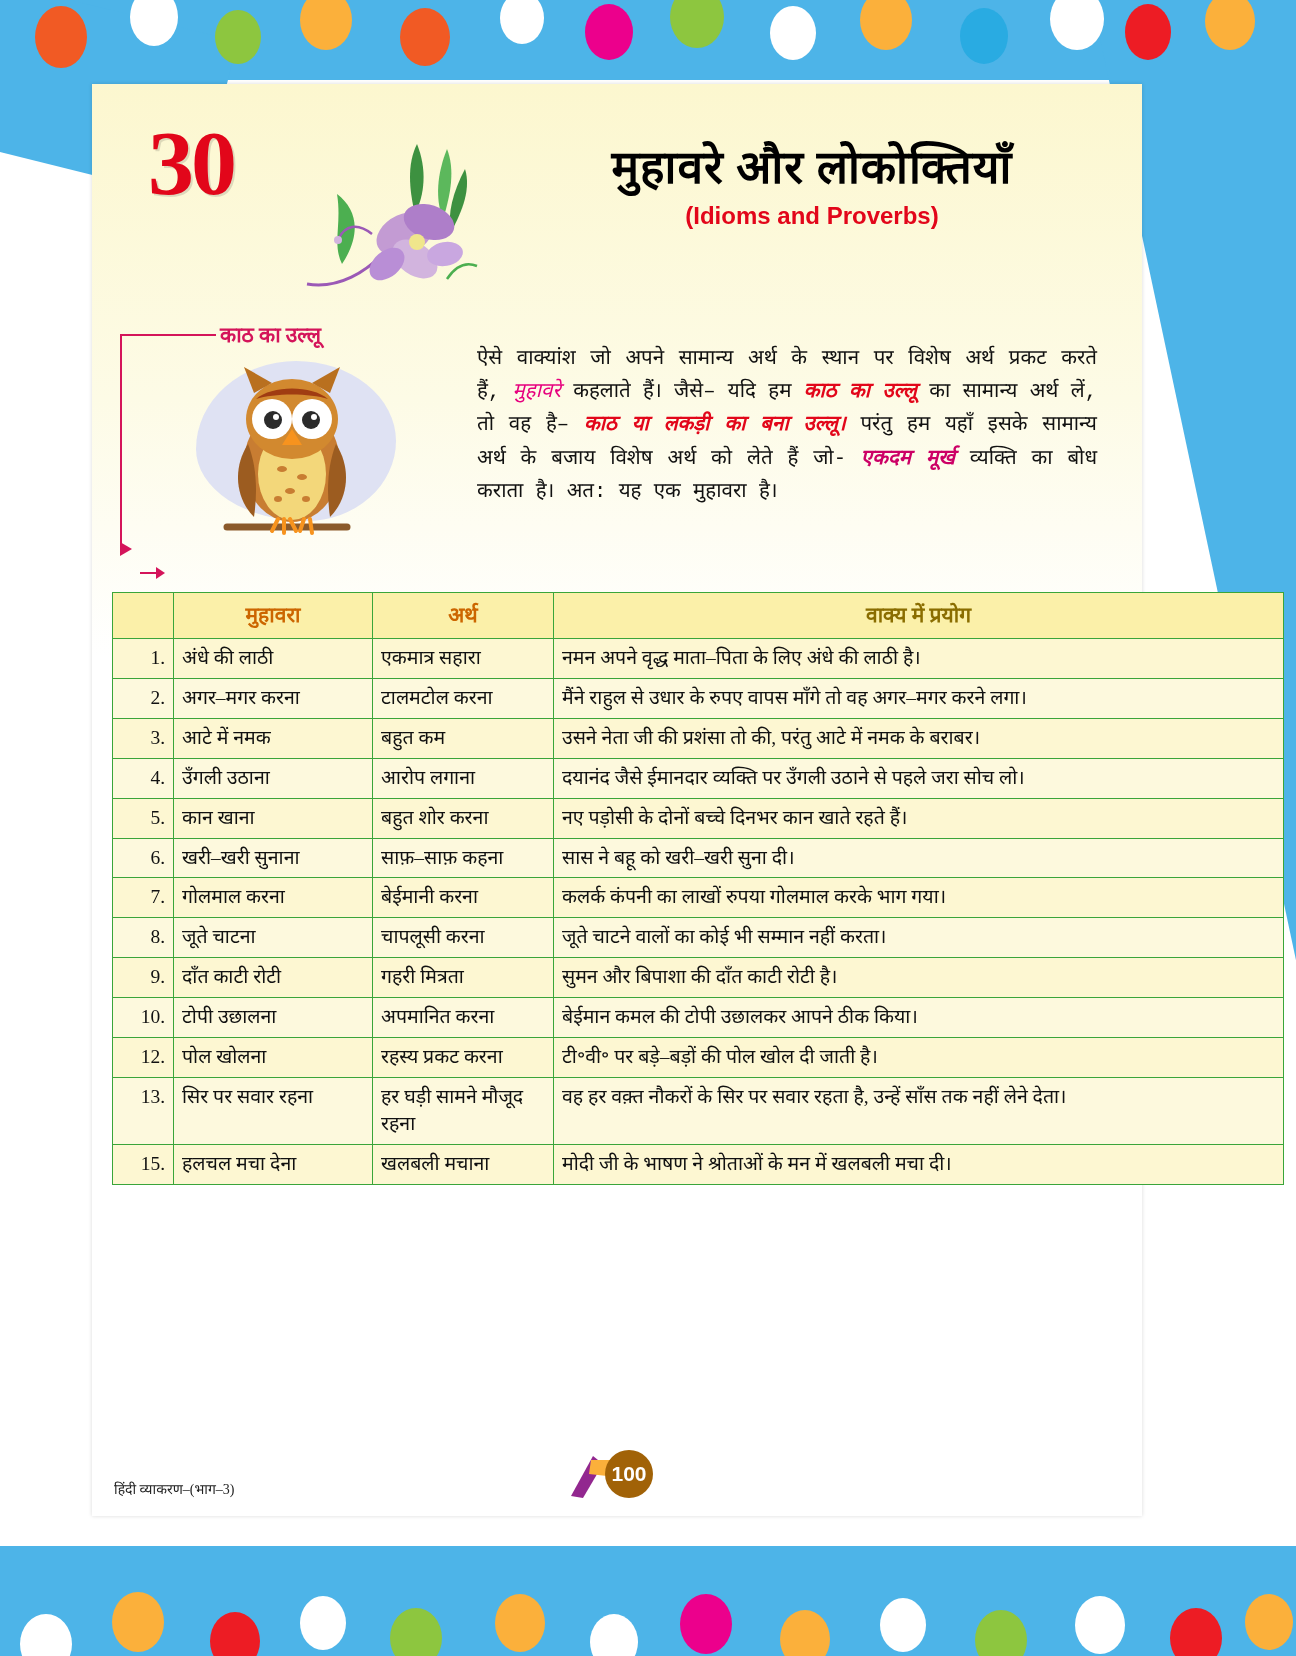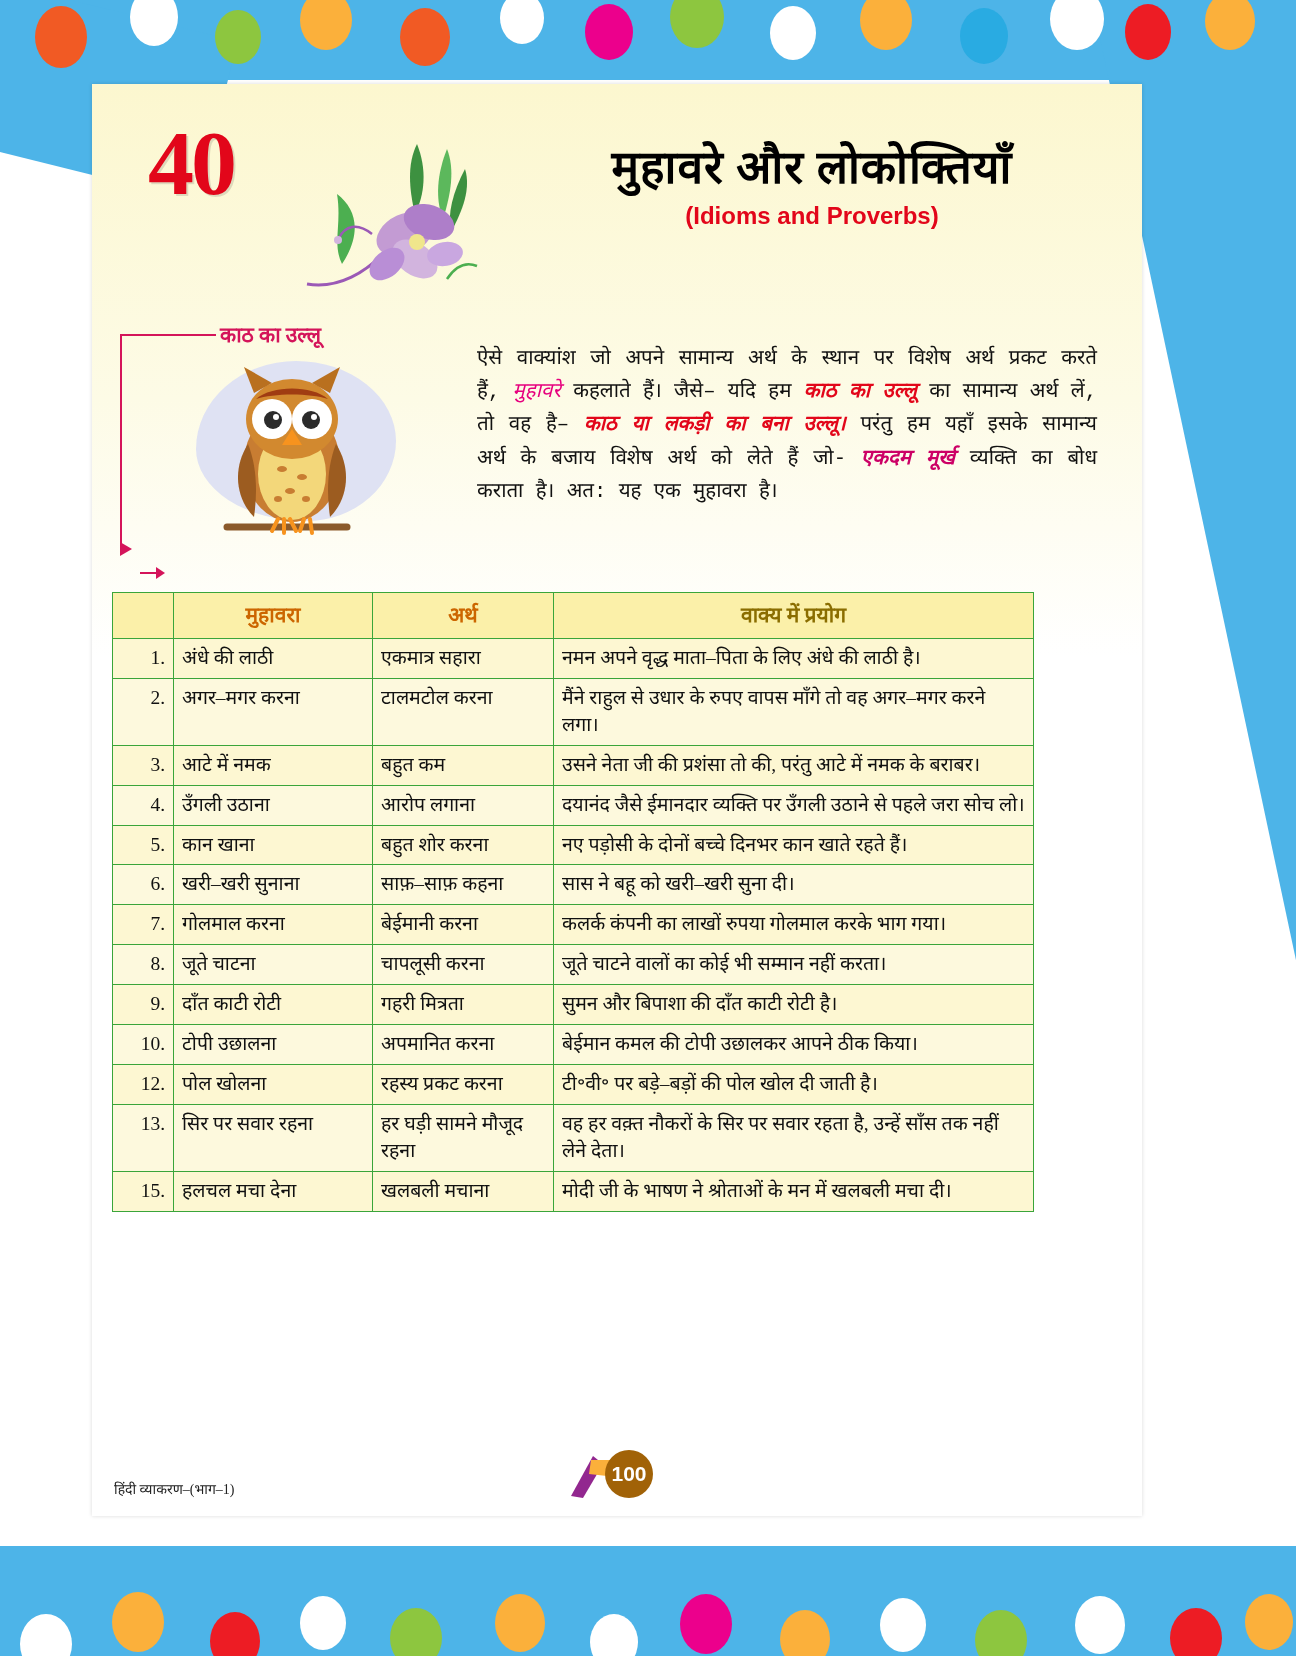--- a/index.html
+++ b/index.html
@@ -194,21 +194,21 @@
     font-size: 21px;
     font-weight: bold;
     color: #1b1464;
   }
 
   
   .tbl {
     position: absolute;
     left: 20px;
     top: 508px;
-    width: 922px;
+    width: 1172px;
     border-collapse: collapse;
     font-family: "Liberation Serif", serif;
     table-layout: fixed;
     border-radius: 26px;
   }
   .tbl th, .tbl td {
     border: 1.5px solid #3aa53a;
     padding: 6px 8px;
     vertical-align: top;
     font-size: 19.5px;
@@ -300,21 +300,21 @@
   <div class="dot" style="left:880px;  bottom:4px;   width:46px; height:54px; background:#ffffff;"></div>
   <div class="dot" style="left:975px;  bottom:-14px; width:52px; height:60px; background:#8dc63f;"></div>
   <div class="dot" style="left:1075px; bottom:2px;   width:50px; height:58px; background:#ffffff;"></div>
   <div class="dot" style="left:1170px; bottom:-12px; width:52px; height:60px; background:#ed1c24;"></div>
   <div class="dot" style="left:1245px; bottom:6px;   width:48px; height:56px; background:#fbb03b;"></div>
 </div>
 
 <div class="sheet">
   <div class="sheet-inner"></div>
 
-  <div class="chapter-num">40</div>
+  <div class="chapter-num">30</div>
 
   <div class="flower">
     <svg width="200" height="200" viewBox="0 0 200 200">
       <path d="M10 170 C40 175 70 160 95 130" stroke="#9b59b6" stroke-width="3" fill="none"></path>
       <path d="M45 150 C65 120 60 95 40 80 C45 110 35 130 45 150 Z" fill="#4caf50"></path>
       <path d="M120 30 C130 55 128 80 118 100 C112 75 110 50 120 30 Z" fill="#3d9140"></path>
       <path d="M150 35 C140 60 138 85 146 105 C154 80 158 55 150 35 Z" fill="#5cb85c"></path>
       <path d="M168 55 C156 78 150 100 154 118 C166 96 174 74 168 55 Z" fill="#3d9140"></path>
       <ellipse cx="108" cy="120" rx="30" ry="20" transform="rotate(-25 108 120)" fill="#c39bd3"></ellipse>
       <ellipse cx="132" cy="108" rx="26" ry="17" transform="rotate(18 132 108)" fill="#ae7ec9"></ellipse>
@@ -470,21 +470,21 @@
       </tr>
       <tr>
         <td class="c-num">15.</td>
         <td class="c-idiom">हलचल मचा देना</td>
         <td class="c-meaning">खलबली मचाना</td>
         <td>मोदी जी के भाषण ने श्रोताओं के मन में खलबली मचा दी।</td>
       </tr>
     </tbody>
   </table>
 
-  <div class="footer-left">हिंदी व्याकरण–(भाग–1)</div>
+  <div class="footer-left">हिंदी व्याकरण–(भाग–3)</div>
   <div class="pagebadge">
     <svg width="56" height="50" viewBox="0 0 56 50" style="position:absolute;left:6px;top:2px;">
       <path d="M8 46 L30 6 L40 14 L20 48 Z" fill="#92278f"></path>
       <path d="M28 10 L52 10 L44 26 L26 24 Z" fill="#fbb03b"></path>
     </svg>
     <div class="circle">100</div>
   </div>
 </div>
 
 </body></html>

